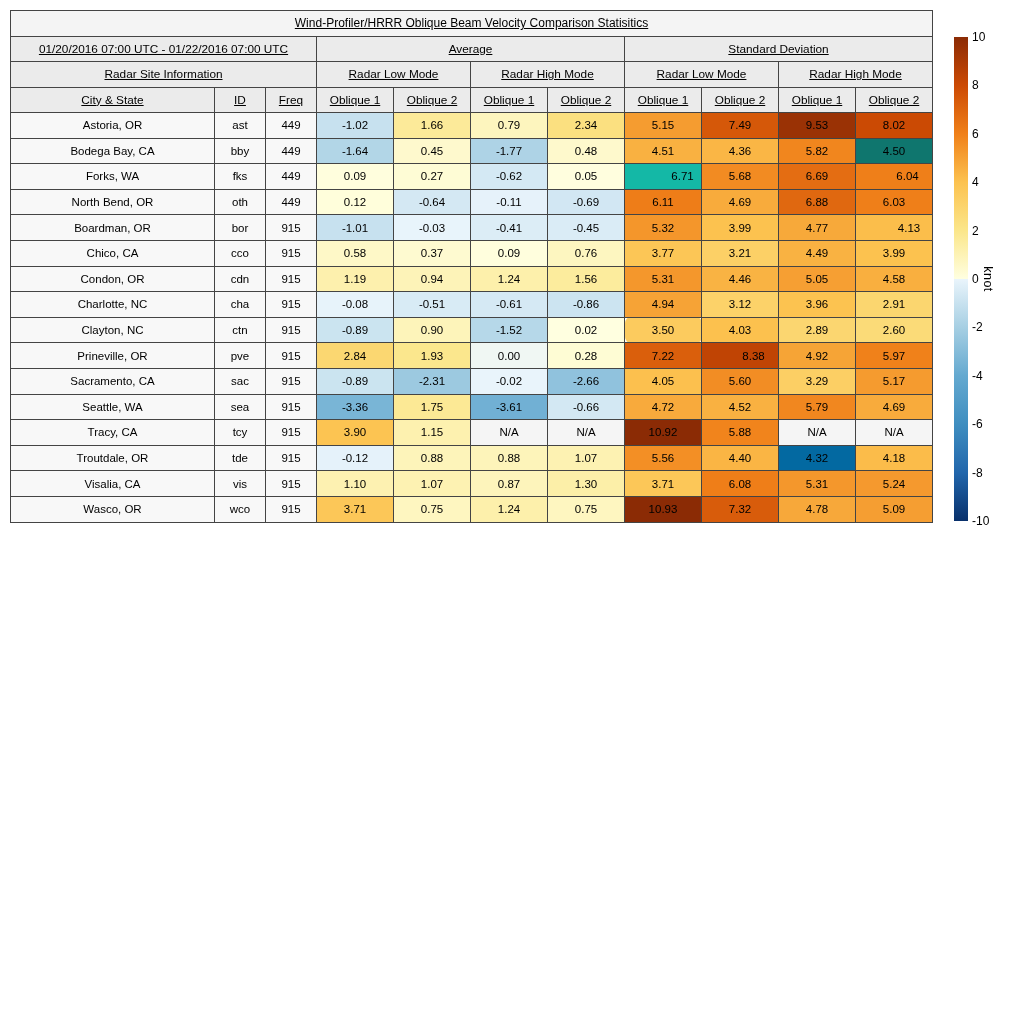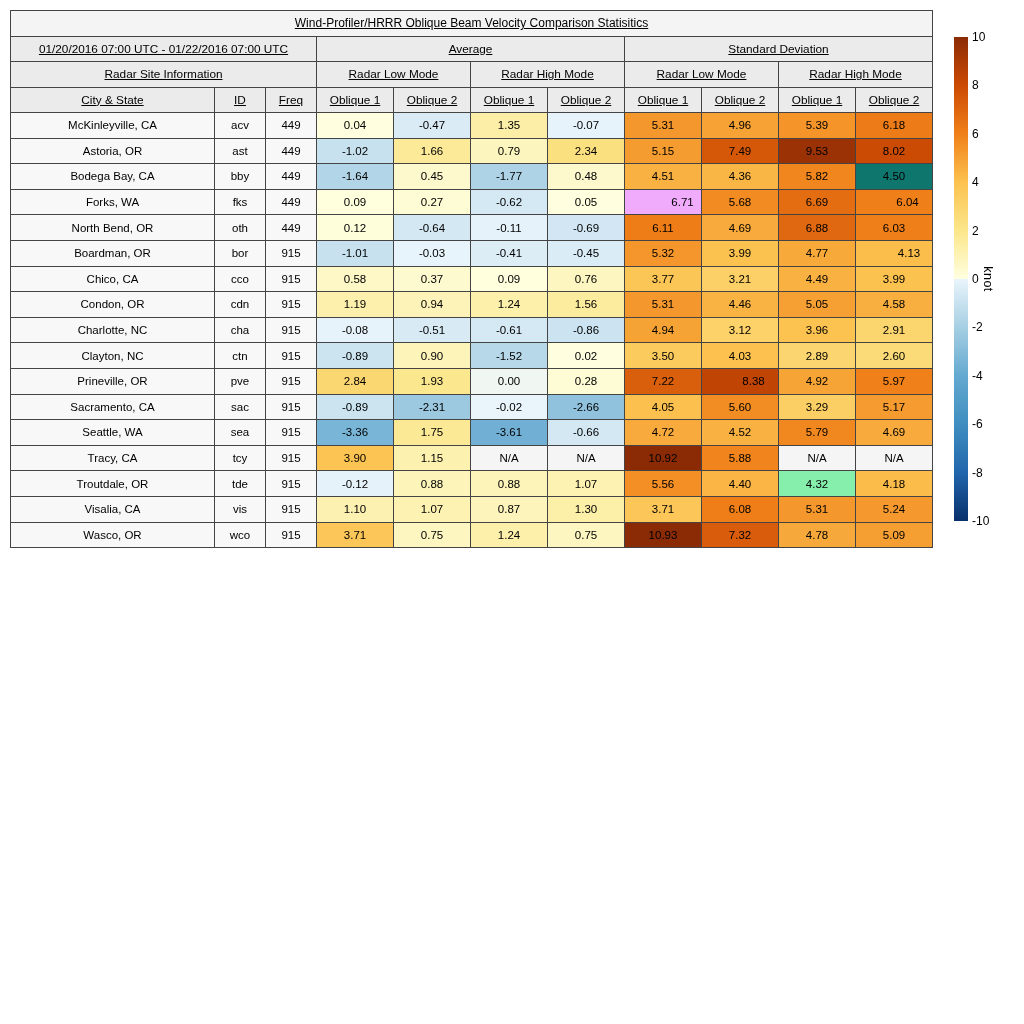--- a/index.html
+++ b/index.html
@@ -79,33 +79,20 @@
         <th>Oblique 1</th>
         <th>Oblique 2</th>
         <th>Oblique 1</th>
         <th>Oblique 2</th>
         <th>Oblique 1</th>
         <th>Oblique 2</th>
       </tr>
     </thead>
     <tbody id="rows">
         <tr>
-          <td class="rowhead">McKinleyville, CA</td>
-          <td class="rowhead">acv</td>
-          <td class="rowhead">449</td>
-          <td style="background: rgb(255, 255, 223);">0.04</td>
-          <td style="background: rgb(218, 235, 245);">-0.47</td>
-          <td style="background: rgb(252, 238, 166);">1.35</td>
-          <td style="background: rgb(231, 243, 250);">-0.07</td>
-          <td style="background: rgb(244, 151, 44);">5.31</td>
-          <td style="background: rgb(246, 162, 53);">4.96</td>
-          <td style="background: rgb(244, 148, 41);">5.39</td>
-          <td style="background: rgb(237, 123, 23);">6.18</td>
-        </tr>
-        <tr>
           <td class="rowhead">Astoria, OR</td>
           <td class="rowhead">ast</td>
           <td class="rowhead">449</td>
           <td style="background: rgb(199, 225, 239);">-1.02</td>
           <td style="background: rgb(252, 234, 153);">1.66</td>
           <td style="background: rgb(253, 245, 190);">0.79</td>
           <td style="background: rgb(251, 224, 128);">2.34</td>
           <td style="background: rgb(245, 156, 48);">5.15</td>
           <td style="background: rgb(213, 88, 9);">7.49</td>
           <td style="background: rgb(154, 50, 5);">9.53</td>
@@ -125,21 +112,21 @@
           <td style="background: #0f766e;">4.50</td>
         </tr>
         <tr>
           <td class="rowhead">Forks, WA</td>
           <td class="rowhead">fks</td>
           <td class="rowhead">449</td>
           <td style="background: rgb(255, 254, 221);">0.09</td>
           <td style="background: rgb(254, 252, 213);">0.27</td>
           <td style="background: rgb(212, 233, 244);">-0.62</td>
           <td style="background: rgb(255, 254, 222);">0.05</td>
-          <td style="background: #f0abfc; padding-left: 39px;">6.71</td>
+          <td style="background: #14b8a6; padding-left: 39px;">6.71</td>
           <td style="background: rgb(242, 139, 34);">5.68</td>
           <td style="background: rgb(228, 109, 18);">6.69</td>
           <td style="background: rgb(239, 127, 25); padding-left: 27px;">6.04</td>
         </tr>
         <tr>
           <td class="rowhead">North Bend, OR</td>
           <td class="rowhead">oth</td>
           <td class="rowhead">449</td>
           <td style="background: rgb(255, 254, 219);">0.12</td>
           <td style="background: rgb(212, 232, 243);">-0.64</td>
@@ -203,21 +190,21 @@
           <td style="background: rgb(251, 214, 111);">2.91</td>
         </tr>
         <tr>
           <td class="rowhead">Clayton, NC</td>
           <td class="rowhead">ctn</td>
           <td class="rowhead">915</td>
           <td style="background: rgb(203, 228, 240);">-0.89</td>
           <td style="background: rgb(253, 244, 186);">0.90</td>
           <td style="background: rgb(182, 216, 233);">-1.52</td>
           <td style="background: rgb(255, 255, 224);">0.02</td>
-          <td style="background: rgb(252, 203, 94);">3.50</td>
+          <td style="background: rgb(252, 203, 94); border-radius: 6px;">3.50</td>
           <td style="background: rgb(252, 193, 78); margin-left: 10px;">4.03</td>
           <td style="background: rgb(251, 214, 112);">2.89</td>
           <td style="background: rgb(251, 219, 120);">2.60</td>
         </tr>
         <tr>
           <td class="rowhead">Prineville, OR</td>
           <td class="rowhead">pve</td>
           <td class="rowhead">915</td>
           <td style="background: rgb(251, 215, 113);">2.84</td>
           <td style="background: rgb(251, 231, 141);">1.93</td>
@@ -270,21 +257,21 @@
         <tr>
           <td class="rowhead">Troutdale, OR</td>
           <td class="rowhead">tde</td>
           <td class="rowhead">915</td>
           <td style="background: rgb(229, 242, 250);">-0.12</td>
           <td style="background: rgb(253, 244, 186);">0.88</td>
           <td style="background: rgb(253, 244, 186);">0.88</td>
           <td style="background: rgb(253, 242, 178);">1.07</td>
           <td style="background: rgb(243, 143, 37);">5.56</td>
           <td style="background: rgb(250, 181, 68);">4.40</td>
-          <td style="background: #86efac;">4.32</td>
+          <td style="background: #0369a1;">4.32</td>
           <td style="background: rgb(251, 188, 74);">4.18</td>
         </tr>
         <tr>
           <td class="rowhead">Visalia, CA</td>
           <td class="rowhead">vis</td>
           <td class="rowhead">915</td>
           <td style="background: rgb(253, 241, 177);">1.10</td>
           <td style="background: rgb(253, 242, 178);">1.07</td>
           <td style="background: rgb(253, 244, 187);">0.87</td>
           <td style="background: rgb(252, 239, 168);">1.30</td>

